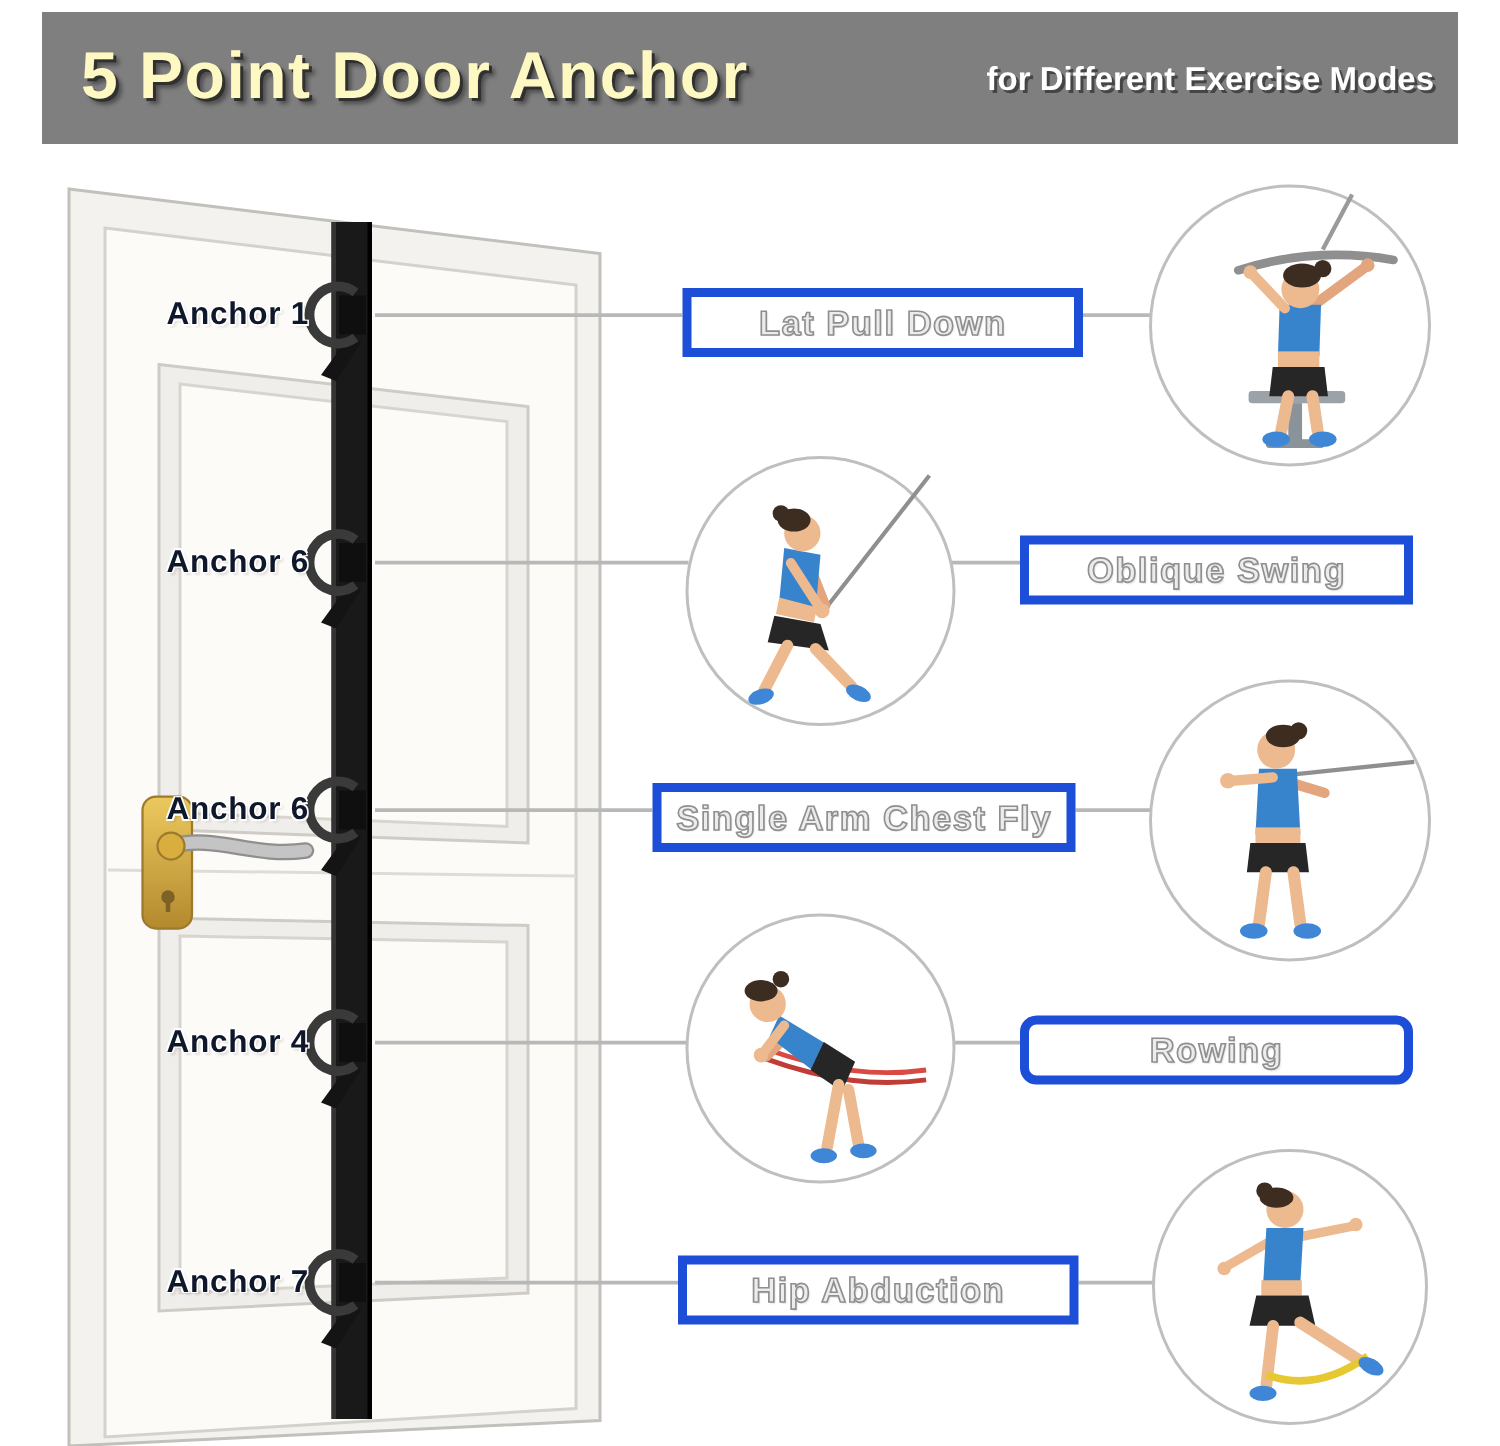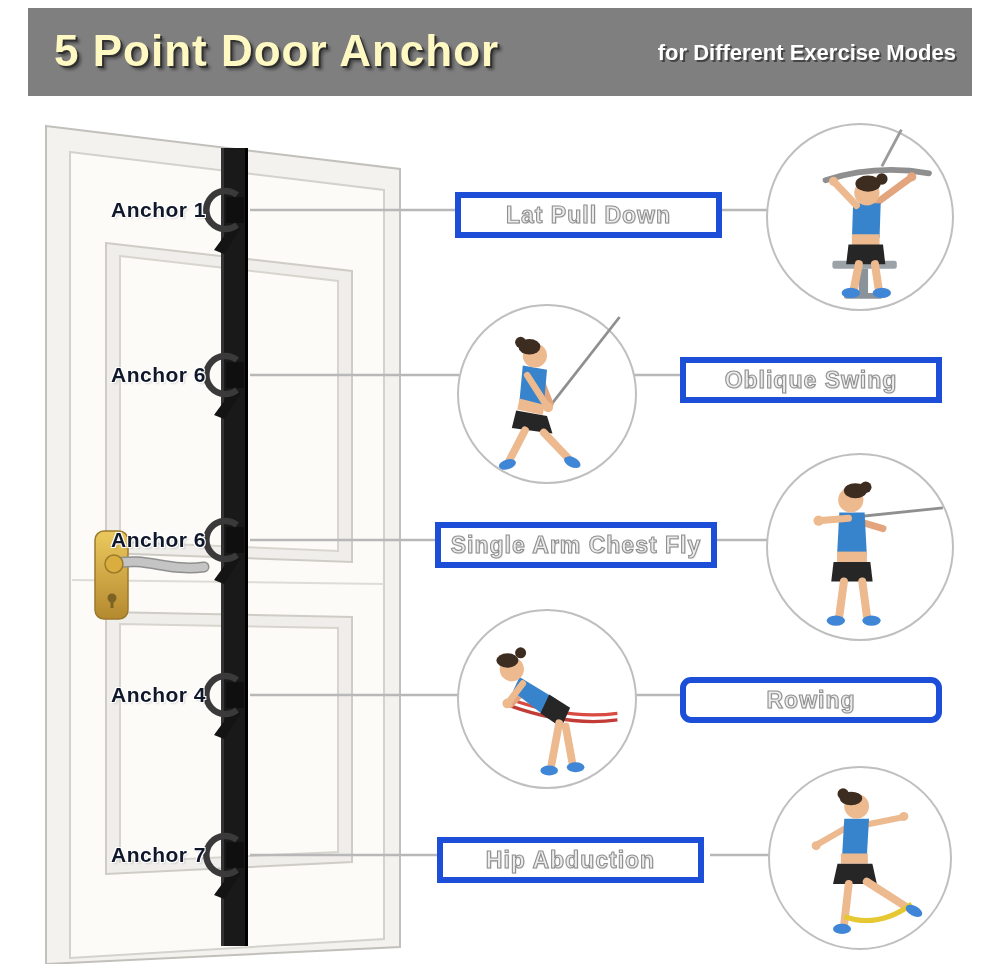--- a/index.html
+++ b/index.html
@@ -36,21 +36,21 @@
   }
   .exercise-box span{
     font-size:23px;font-weight:bold;letter-spacing:1px;color:#ececec;
     -webkit-text-stroke:1.1px #8f8f8f;
     text-shadow:1px 1px 1px rgba(0,0,0,.10);white-space:nowrap;
   }
   .box-1{left:455px;top:192px;width:255px;}
   .box-2{left:680px;top:357px;width:250px;}
   .box-3{left:435px;top:522px;width:270px;}
   .box-4{left:680px;top:677px;width:250px;border-radius:11px;}
-  .box-5{left:437px;top:837px;width:255px;text-align:center;}
+  .box-5{left:452px;top:837px;width:255px;text-align:center;}
   
   .exercise-circle{
     position:absolute;border-radius:50%;background:#ffffff;border:2px solid #bfbfbf;z-index:2;
   }
   .circle-1{left:766px;top:123px;width:184px;height:184px;}
   .circle-2{left:457px;top:304px;width:176px;height:176px;}
   .circle-3{left:766px;top:453px;width:184px;height:184px;}
   .circle-4{left:457px;top:609px;width:176px;height:176px;}
   .circle-5{left:768px;top:766px;width:180px;height:180px;}
   .exercise-circle svg{width:100%;height:100%;display:block;}

